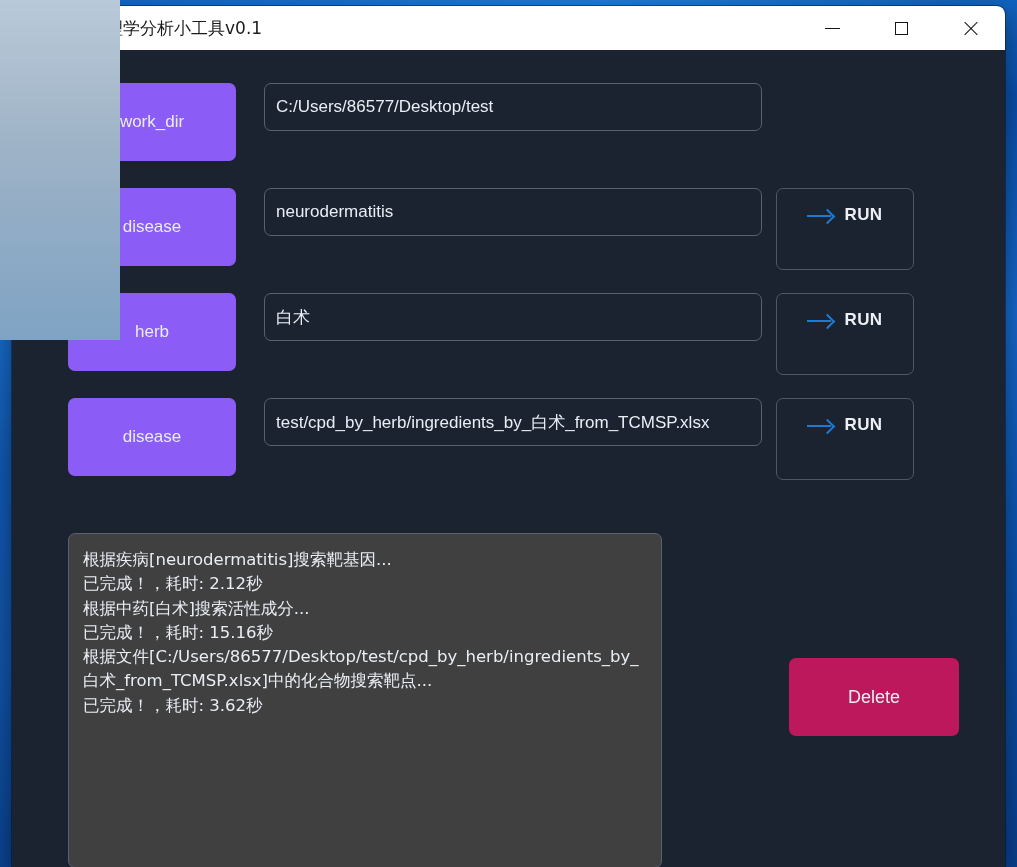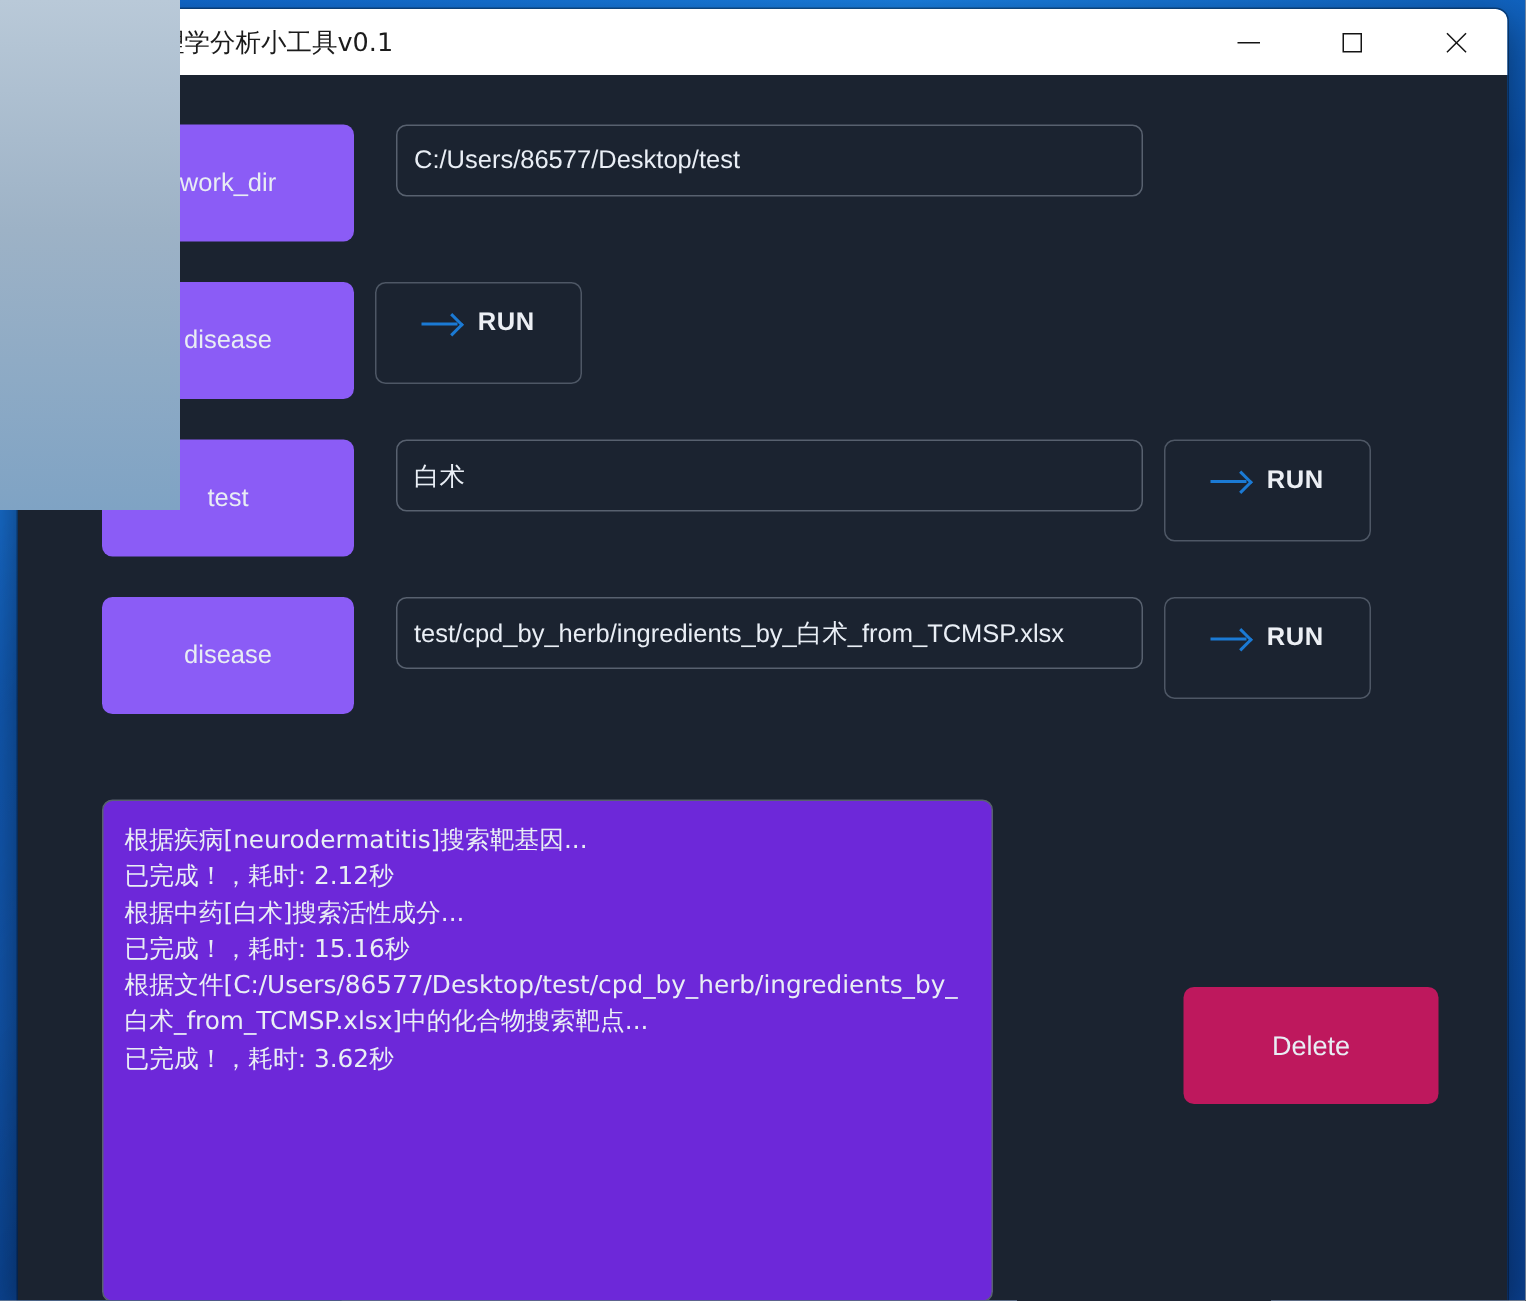--- a/index.html
+++ b/index.html
@@ -175,21 +175,21 @@
     font-size: 17px;
     font-family: "Liberation Sans", "DejaVu Sans", sans-serif;
     padding: 0 11px;
     box-sizing: border-box;
     outline: none;
     flex: none;
   }
 
   .run-button {
     width: 138px;
-    height: 68px;
+    height: 82px;
     margin-left: 14px;
     background: #1b2330;
     border: 1px solid #4e5765;
     border-radius: 7px;
     color: #eceff4;
     cursor: pointer;
     flex: none;
     display: flex;
     align-items: flex-start;
     justify-content: center;
@@ -228,21 +228,21 @@
     line-height: 19px;
   }
 
   
   #log-box {
     position: absolute;
     left: 56px;
     top: 483px;
     width: 594px;
     height: 335px;
-    background: #6d28d9;
+    background: #404040;
     border: 1px solid #58616f;
     border-radius: 7px;
     box-sizing: border-box;
     padding: 14px 14px 10px 14px;
     color: #e9eef5;
     font-size: 16.5px;
     line-height: 24.3px;
     font-family: "DejaVu Sans", "Liberation Sans", sans-serif;
     overflow: hidden;
     white-space: pre-wrap;
@@ -331,28 +331,29 @@
 
     <div id="app-body">
 
       <div class="form-row" id="row-work_dir">
         <button class="field-button">work_dir</button>
         <input class="field-input" type="text" value="C:/Users/86577/Desktop/test" style="">
       </div>
 
       <div class="form-row" id="row-disease">
         <button class="field-button">disease</button>
+        <input class="field-input" type="text" value="neurodermatitis" style="">
         <button class="run-button">
           <span class="run-arrow"></span>
           <span class="run-label">RUN</span>
         </button>
       </div>
 
       <div class="form-row" id="row-herb">
-        <button class="field-button">test</button>
+        <button class="field-button">herb</button>
         <input class="field-input" type="text" value="白术" style="">
         <button class="run-button">
           <span class="run-arrow"></span>
           <span class="run-label">RUN</span>
         </button>
       </div>
 
       <div class="form-row" id="row-compound">
         <button class="field-button">disease</button>
         <input class="field-input" type="text" value="test/cpd_by_herb/ingredients_by_白术_from_TCMSP.xlsx" style="">

